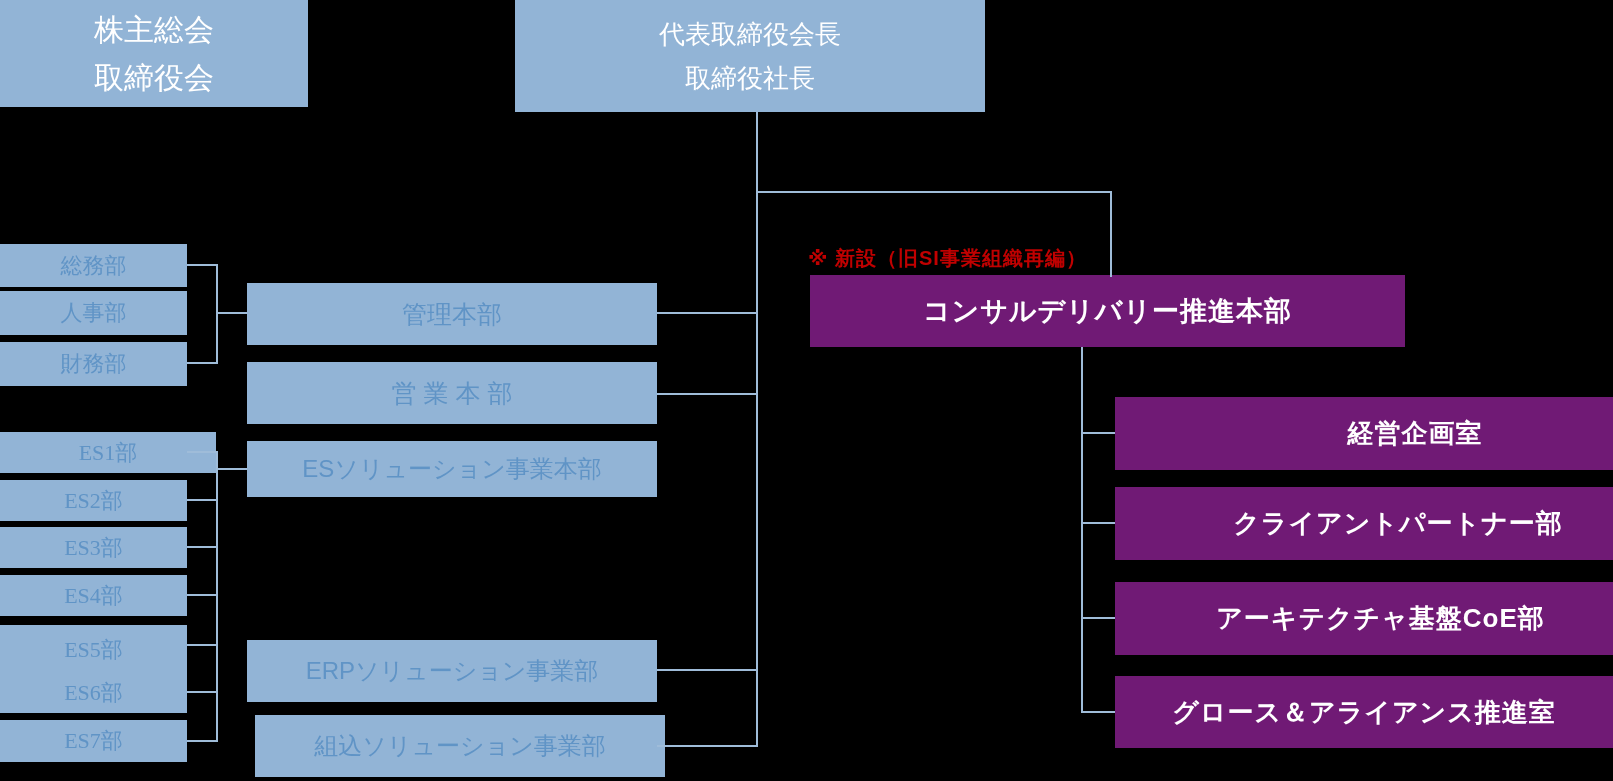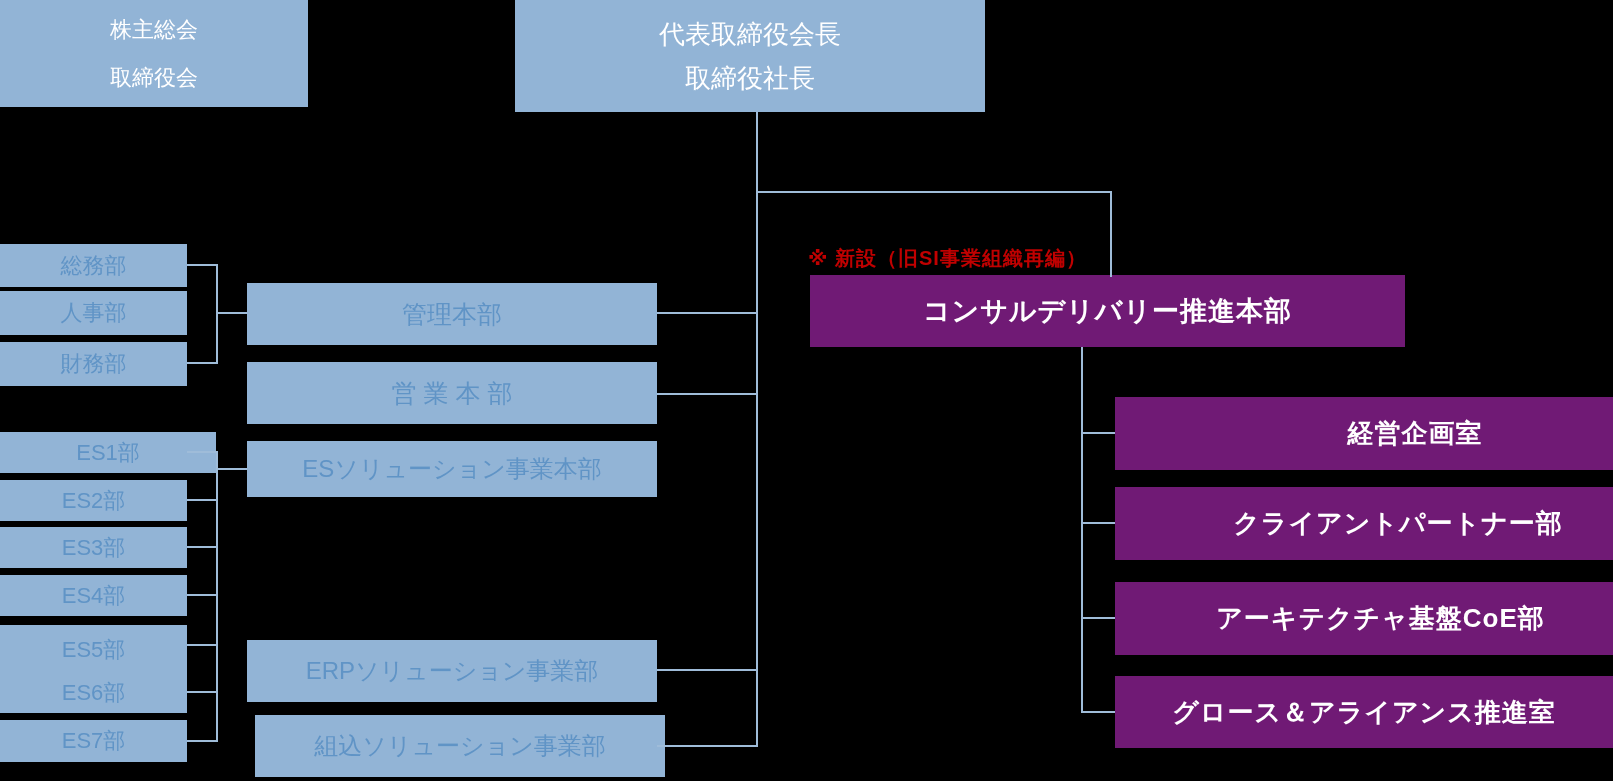--- a/index.html
+++ b/index.html
@@ -9,23 +9,23 @@
   }
   .box{
     position:absolute;display:flex;align-items:center;justify-content:center;
     text-align:center;box-sizing:border-box;
   }
   .light{background:#92B4D6;}
   .dark{background:#701a75;}
   .txt-blue{color:#6094C6;}
   .txt-white{color:#FFFFFF;}
   .two-line{flex-direction:column;}
-  .gov{font-size:22px;color:#FFFFFF;line-height:48px;}
+  .gov{font-size:30px;color:#FFFFFF;line-height:48px;}
   .pres{font-size:26px;color:#FFFFFF;line-height:44px;}
-  .sm{font-size:22px;}
+  .sm{font-size:22px;font-family:Liberation Serif, serif;}
   .md{font-size:24px;}
   .md-big{font-size:25px;}
   .dark-main{font-size:27px;font-weight:bold;letter-spacing:1px;}
   .right-box{font-size:26px;font-weight:bold;letter-spacing:1px;}
   .line{position:absolute;background:#9FBCD9;}
   .hline{height:2px;}
   .vline{width:2px;}
   .note{
     position:absolute;left:808px;top:245px;
     color:#C00000;font-size:20px;font-weight:bold;letter-spacing:1px;white-space:nowrap;

